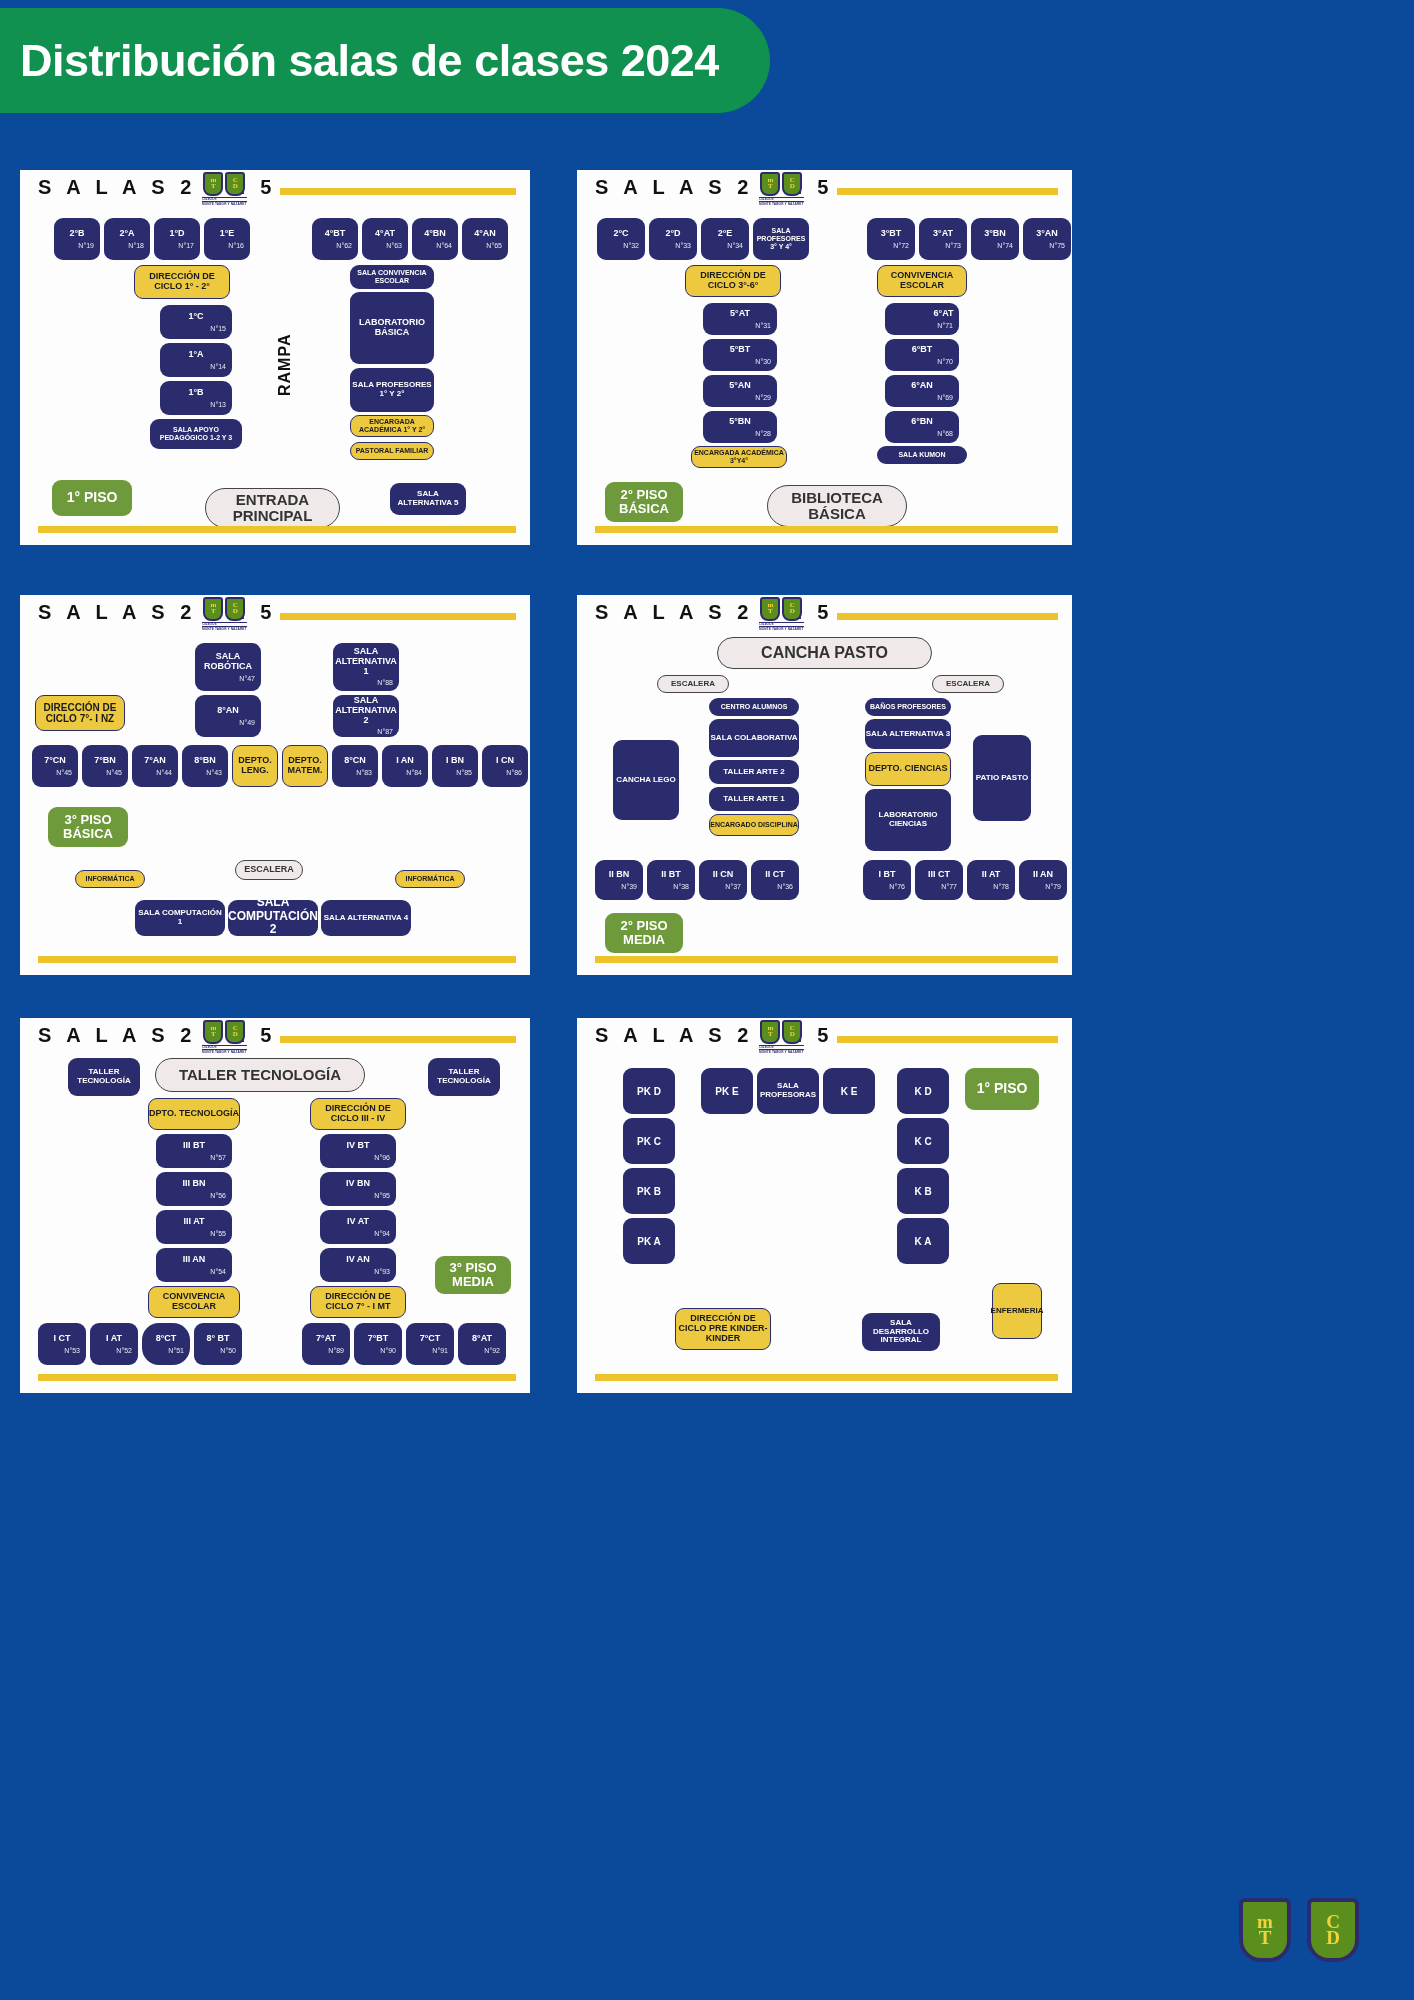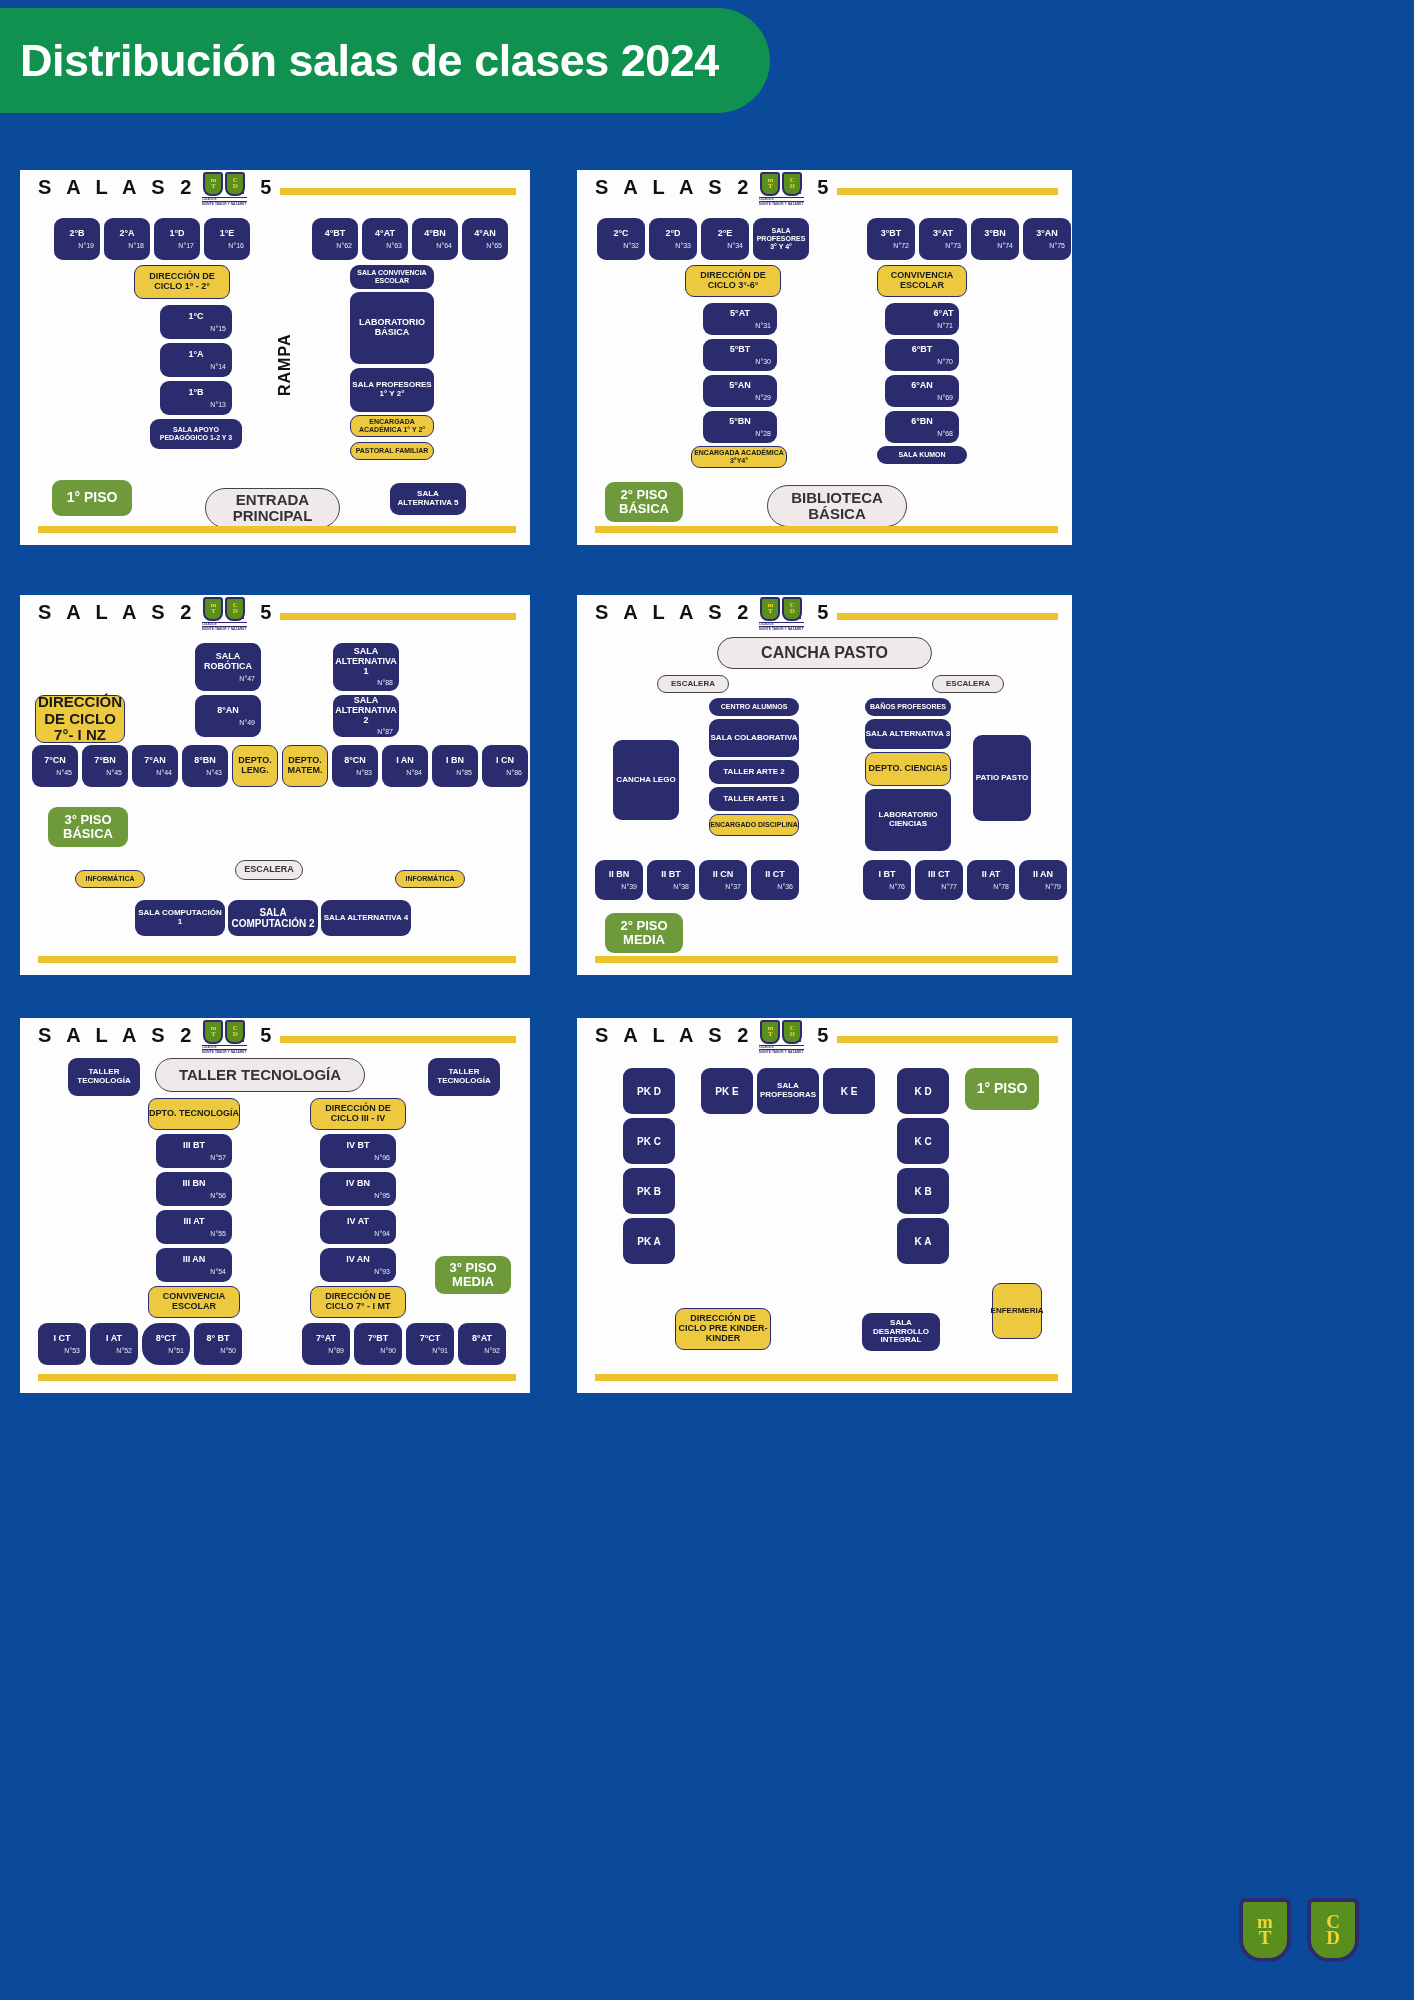--- a/index.html
+++ b/index.html
@@ -354,21 +354,21 @@
       <span class="num">N°88</span>
     </div>
   <div class="box navy" style="left:175px;top:100px;width:66px;height:42px;font-size:9px;">
       <span class="nm">8°AN</span>
       <span class="num">N°49</span>
     </div>
   <div class="box navy" style="left:313px;top:100px;width:66px;height:42px;font-size:9px;">
       <span class="lbl">SALA ALTERNATIVA 2</span>
       <span class="num">N°87</span>
     </div>
-  <div class="box yellow" style="left:15px;top:100px;width:90px;height:48px;font-size:15px;">
+  <div class="box yellow" style="left:15px;top:100px;width:90px;height:36px;font-size:10px;">
       <span class="lbl">DIRECCIÓN DE CICLO 7°- I NZ</span>
     </div>
 
   <div class="box navy" style="left:12px;top:150px;width:46px;height:42px;font-size:9px;">
       <span class="nm">7°CN</span>
       <span class="num">N°45</span>
     </div>
   <div class="box navy" style="left:62px;top:150px;width:46px;height:42px;font-size:9px;">
       <span class="nm">7°BN</span>
       <span class="num">N°45</span>
@@ -414,21 +414,21 @@
   <div class="box gray" style="left:215px;top:265px;width:68px;height:20px;font-size:9px;border-radius:11px;">
       <span class="lbl">ESCALERA</span>
     </div>
   <div class="box yellow" style="left:375px;top:275px;width:70px;height:18px;font-size:7px;border-radius:10px;">
       <span class="lbl">INFORMÁTICA</span>
     </div>
 
   <div class="box navy" style="left:115px;top:305px;width:90px;height:36px;font-size:8px;">
       <span class="lbl">SALA COMPUTACIÓN 1</span>
     </div>
-  <div class="box navy" style="left:208px;top:305px;width:90px;height:36px;font-size:10px;">
+  <div class="box navy" style="left:208px;top:305px;width:90px;height:36px;font-size:12px;justify-content:flex-end;">
       <span class="lbl">SALA COMPUTACIÓN 2</span>
     </div>
   <div class="box navy" style="left:301px;top:305px;width:90px;height:36px;font-size:8px;">
       <span class="lbl">SALA ALTERNATIVA 4</span>
     </div>
 
   <div class="footer-bar"></div>
 </div>
 
 <div class="panel" style="left:577px;top:595px;width:495px;height:380px;">

